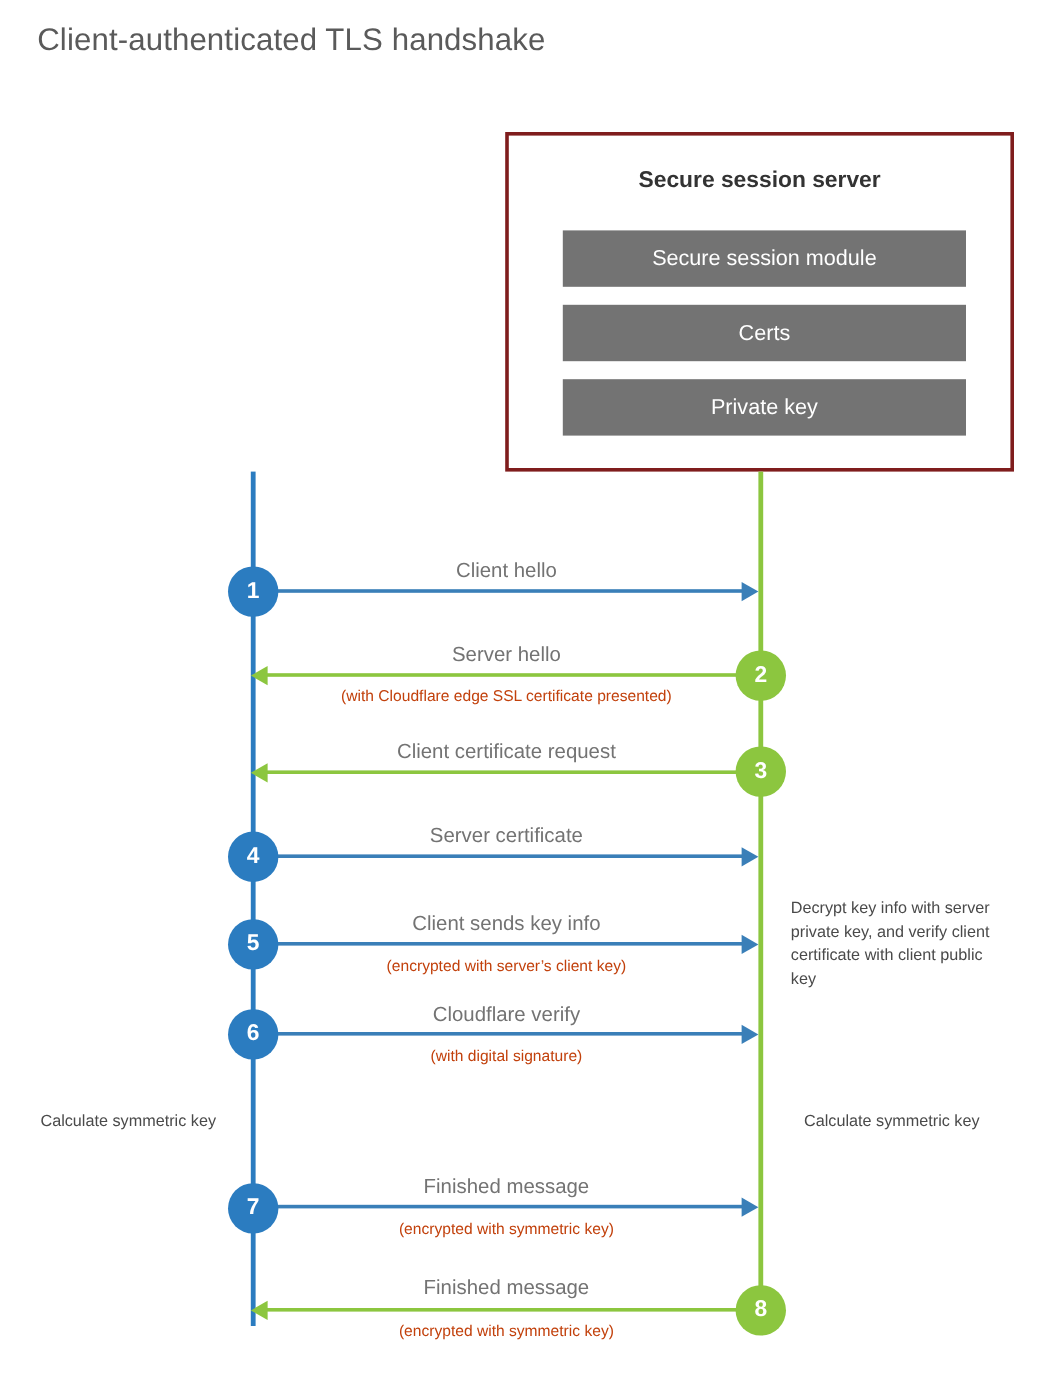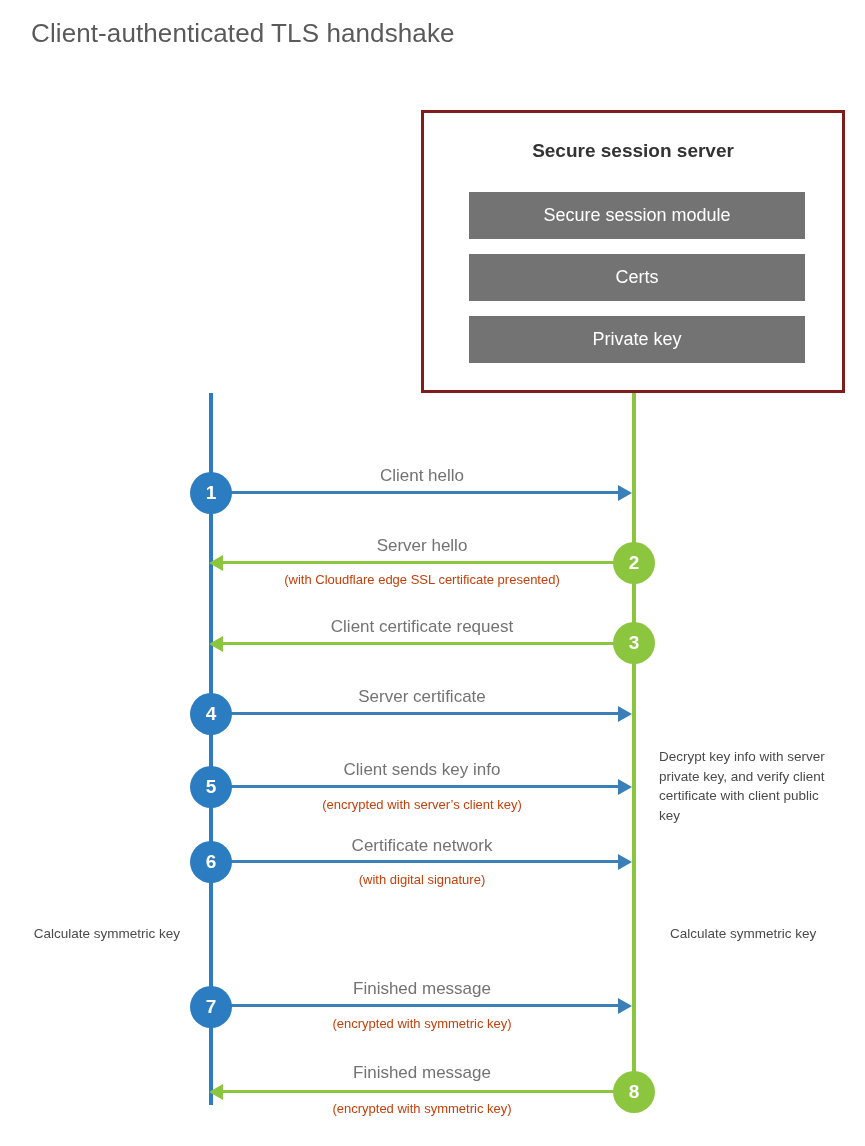--- a/index.html
+++ b/index.html
@@ -126,21 +126,21 @@
   <div class="arrow-line blue" style="left:211px;top:712px;width:410px;"></div>
   <div class="arrow-head right blue" style="left:618px;top:706px;"></div>
   <div class="circle blue" style="top:693px;">4</div>
 
   <div class="msg-main" style="left:211px;top:760px;width:422px;">Client sends key info</div>
   <div class="arrow-line blue" style="left:211px;top:785px;width:410px;"></div>
   <div class="arrow-head right blue" style="left:618px;top:779px;"></div>
   <div class="msg-sub" style="left:211px;top:797px;width:422px;">(encrypted with server’s client key)</div>
   <div class="circle blue" style="top:766px;">5</div>
 
-  <div class="msg-main" style="left:211px;top:836px;width:422px;">Certificate network</div>
+  <div class="msg-main" style="left:211px;top:836px;width:422px;">Cloudflare verify</div>
   <div class="arrow-line blue" style="left:211px;top:860px;width:410px;"></div>
   <div class="arrow-head right blue" style="left:618px;top:854px;"></div>
   <div class="msg-sub" style="left:211px;top:872px;width:422px;">(with digital signature)</div>
   <div class="circle blue" style="top:841px;">6</div>
 
   <div class="msg-main" style="left:211px;top:979px;width:422px;">Finished message</div>
   <div class="arrow-line blue" style="left:211px;top:1004px;width:410px;"></div>
   <div class="arrow-head right blue" style="left:618px;top:998px;"></div>
   <div class="msg-sub" style="left:211px;top:1016px;width:422px;">(encrypted with symmetric key)</div>
   <div class="circle blue" style="top:986px;">7</div>

